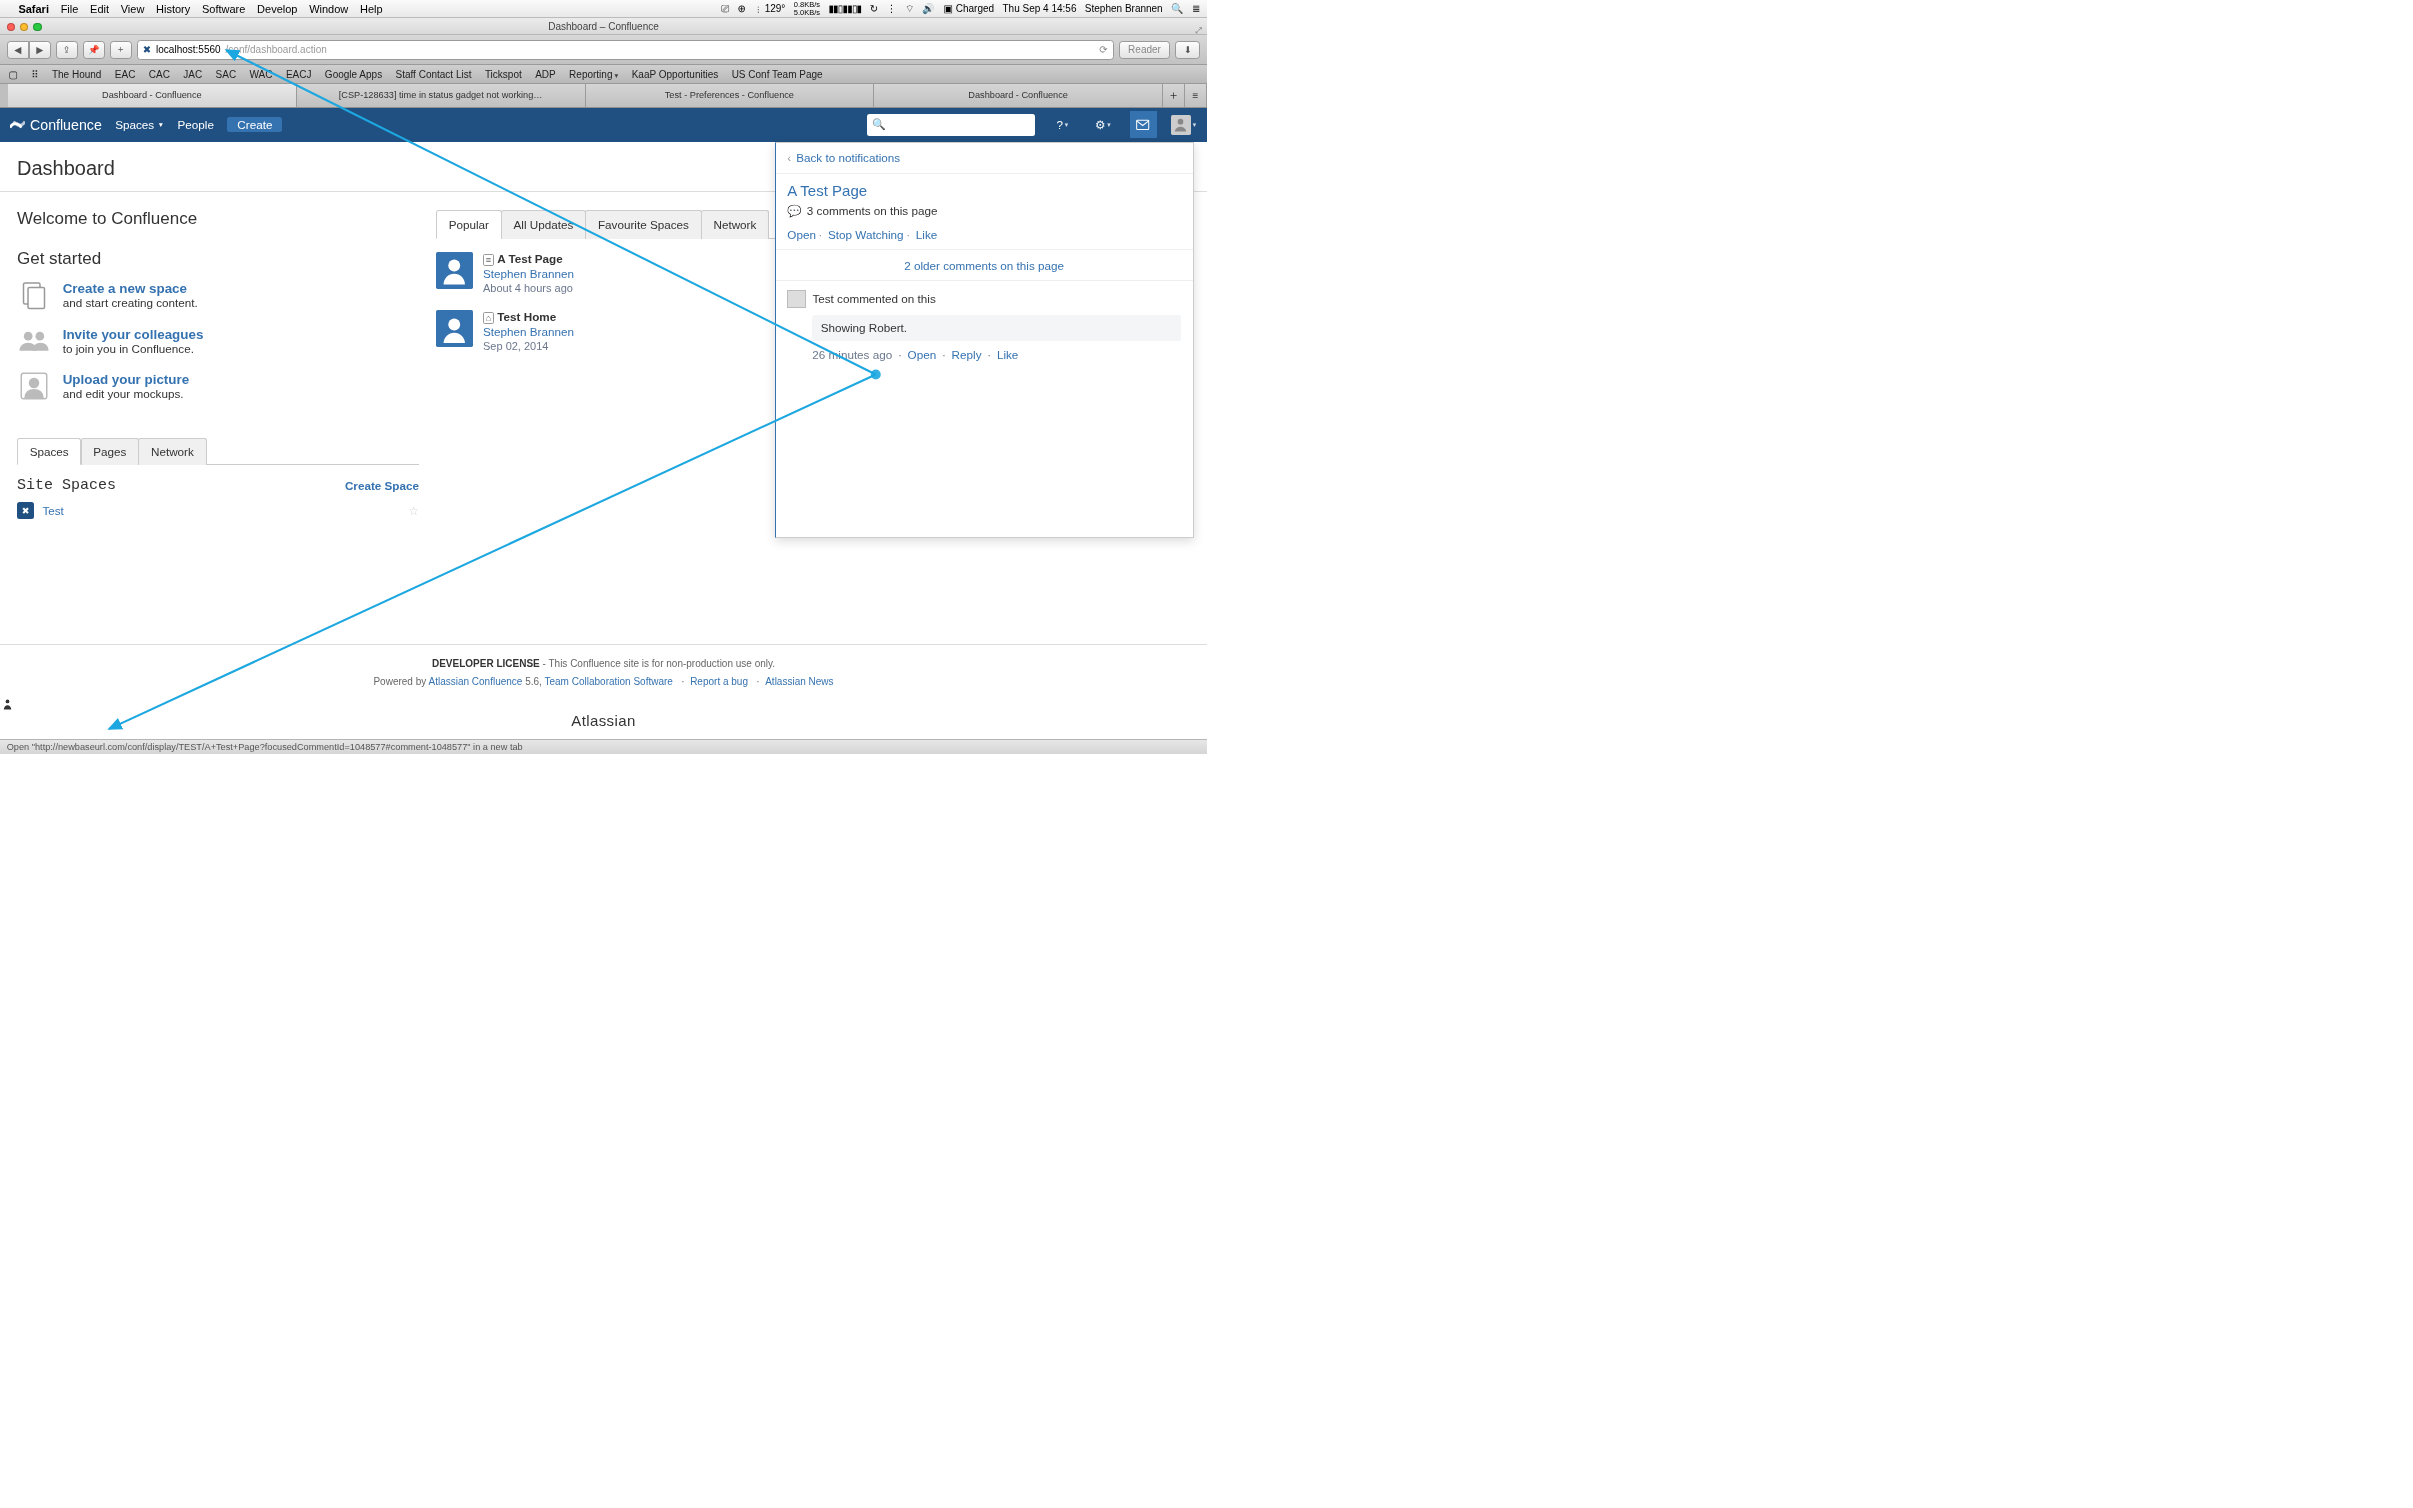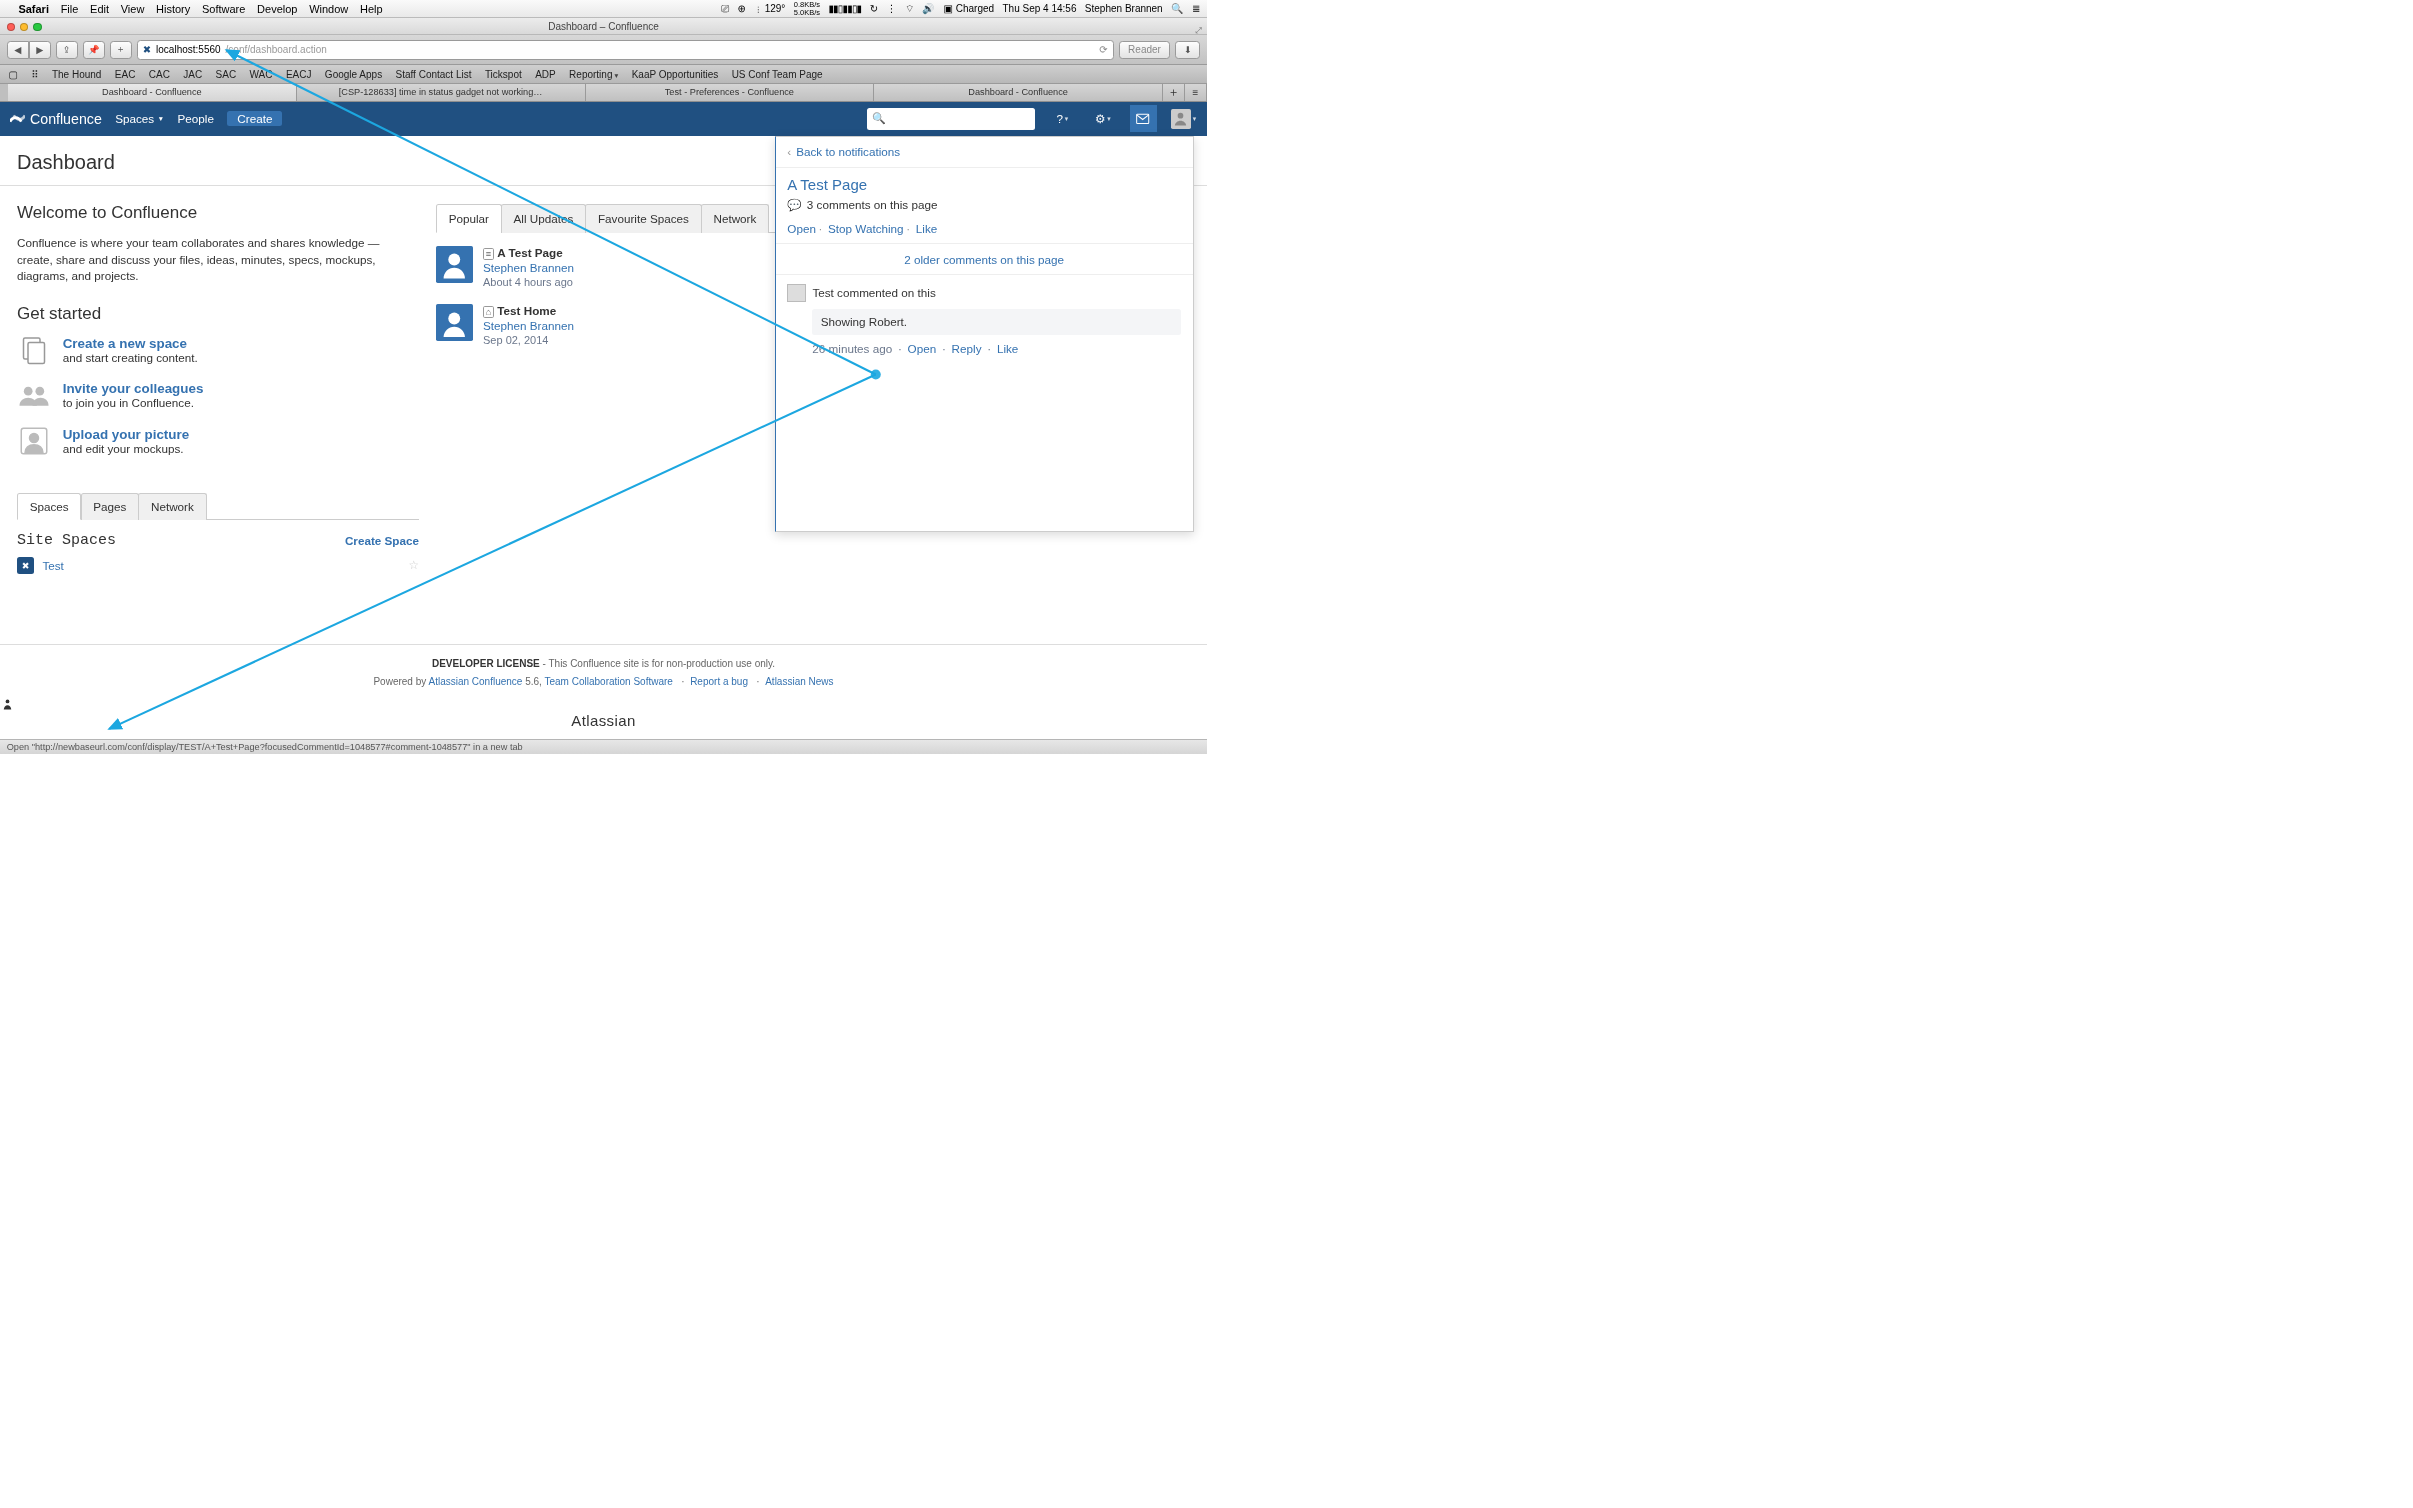--- a/index.html
+++ b/index.html
@@ -37,21 +37,21 @@
   .sf-btn.solo{ border-radius:3.4px;}
   .addr-bar { flex:1; height:20px; background:#fff; border:0.8px solid #9a9a9a; border-radius:3.4px; display:flex; align-items:center; padding:0 5px; gap:5px; font-size:10px;}
   .addr-bar .host{ color:#000;}
   .addr-bar .path{ color:#999;}
   .reader-btn { height:18.4px; padding:0 8.4px; background:linear-gradient(#fdfdfd,#e3e3e3); border:0.8px solid #9a9a9a; border-radius:3.4px; color:#888; font-size:10px; display:flex; align-items:center;}
   
   .bookmark-bar { height:18.4px; background:linear-gradient(#cfcfcf,#b8b8b8); border-bottom:0.8px solid #9a9a9a; display:flex; align-items:center; padding:0 8.4px; gap:13.4px; font-size:10px; color:#222;}
   .bookmark-bar .bm { cursor:default;}
   .bookmark-bar .bm.dd::after{ content:" ▾"; font-size:7.5px; color:#444;}
   
-  .browser-tabs { height:18px; background:var(--tab-dark); display:flex; border-bottom:0.8px solid #8f8f8f;padding-left:8px;}
+  .browser-tabs { height:24px; background:var(--tab-dark); display:flex; border-bottom:0.8px solid #8f8f8f;padding-left:8px;}
   .btab { flex:1; border-right:0.8px solid #9a9a9a; display:flex; align-items:center; justify-content:center; font-size:9.2px; color:#333; background:linear-gradient(#d5d5d5,#c0c0c0); min-width:0; padding:0 3.4px;}
   .btab.active { background:linear-gradient(#e8e8e8,#d5d5d5);}
   .btab span { overflow:hidden; text-overflow:ellipsis; white-space:nowrap;}
   .btab.add { flex:0 0 22px; font-size:11.7px;}
   .btab.overflow { flex:0 0 22px; font-size:10px;}
   
   .conf-nav { height:34px; background:var(--blue-nav); display:flex; align-items:center; padding:0 10px; gap:13.4px; color:#fff;}
   .conf-logo { display:flex; align-items:center; gap:5px; font-size:14.2px; font-weight:500;}
   .conf-nav .nav-item { font-size:11.7px; color:#fff; display:flex; align-items:center; gap:3.4px;}
   .conf-nav .create-btn { background:#3572b0; padding:1px 10px; border-radius:2.5px; font-size:11.7px;}
@@ -266,21 +266,20 @@
 <div class="page-wrap">
   <div class="dash-header">
     <h1>Dashboard</h1>
   </div>
 
   <div class="dash-cols">
 
     <div class="col-left">
       <div class="welcome">
         <h2>Welcome to Confluence</h2>
-        <p>Confluence is where your team collaborates and shares knowledge — create, share and discuss your files, ideas, minutes, specs, mockups, diagrams, and projects.</p>
       </div>
       <div class="get-started">
         <h2>Get started</h2>
         <div class="gs-item">
           <div class="gs-icon">
             <svg width="30" height="30" viewBox="0 0 40 40" fill="none" stroke="#999" stroke-width="2">
                 <rect x="6" y="4" width="22" height="28" rx="2"></rect>
                 <rect x="12" y="10" width="22" height="28" rx="2" fill="#fff"></rect>
               </svg>
           </div>

